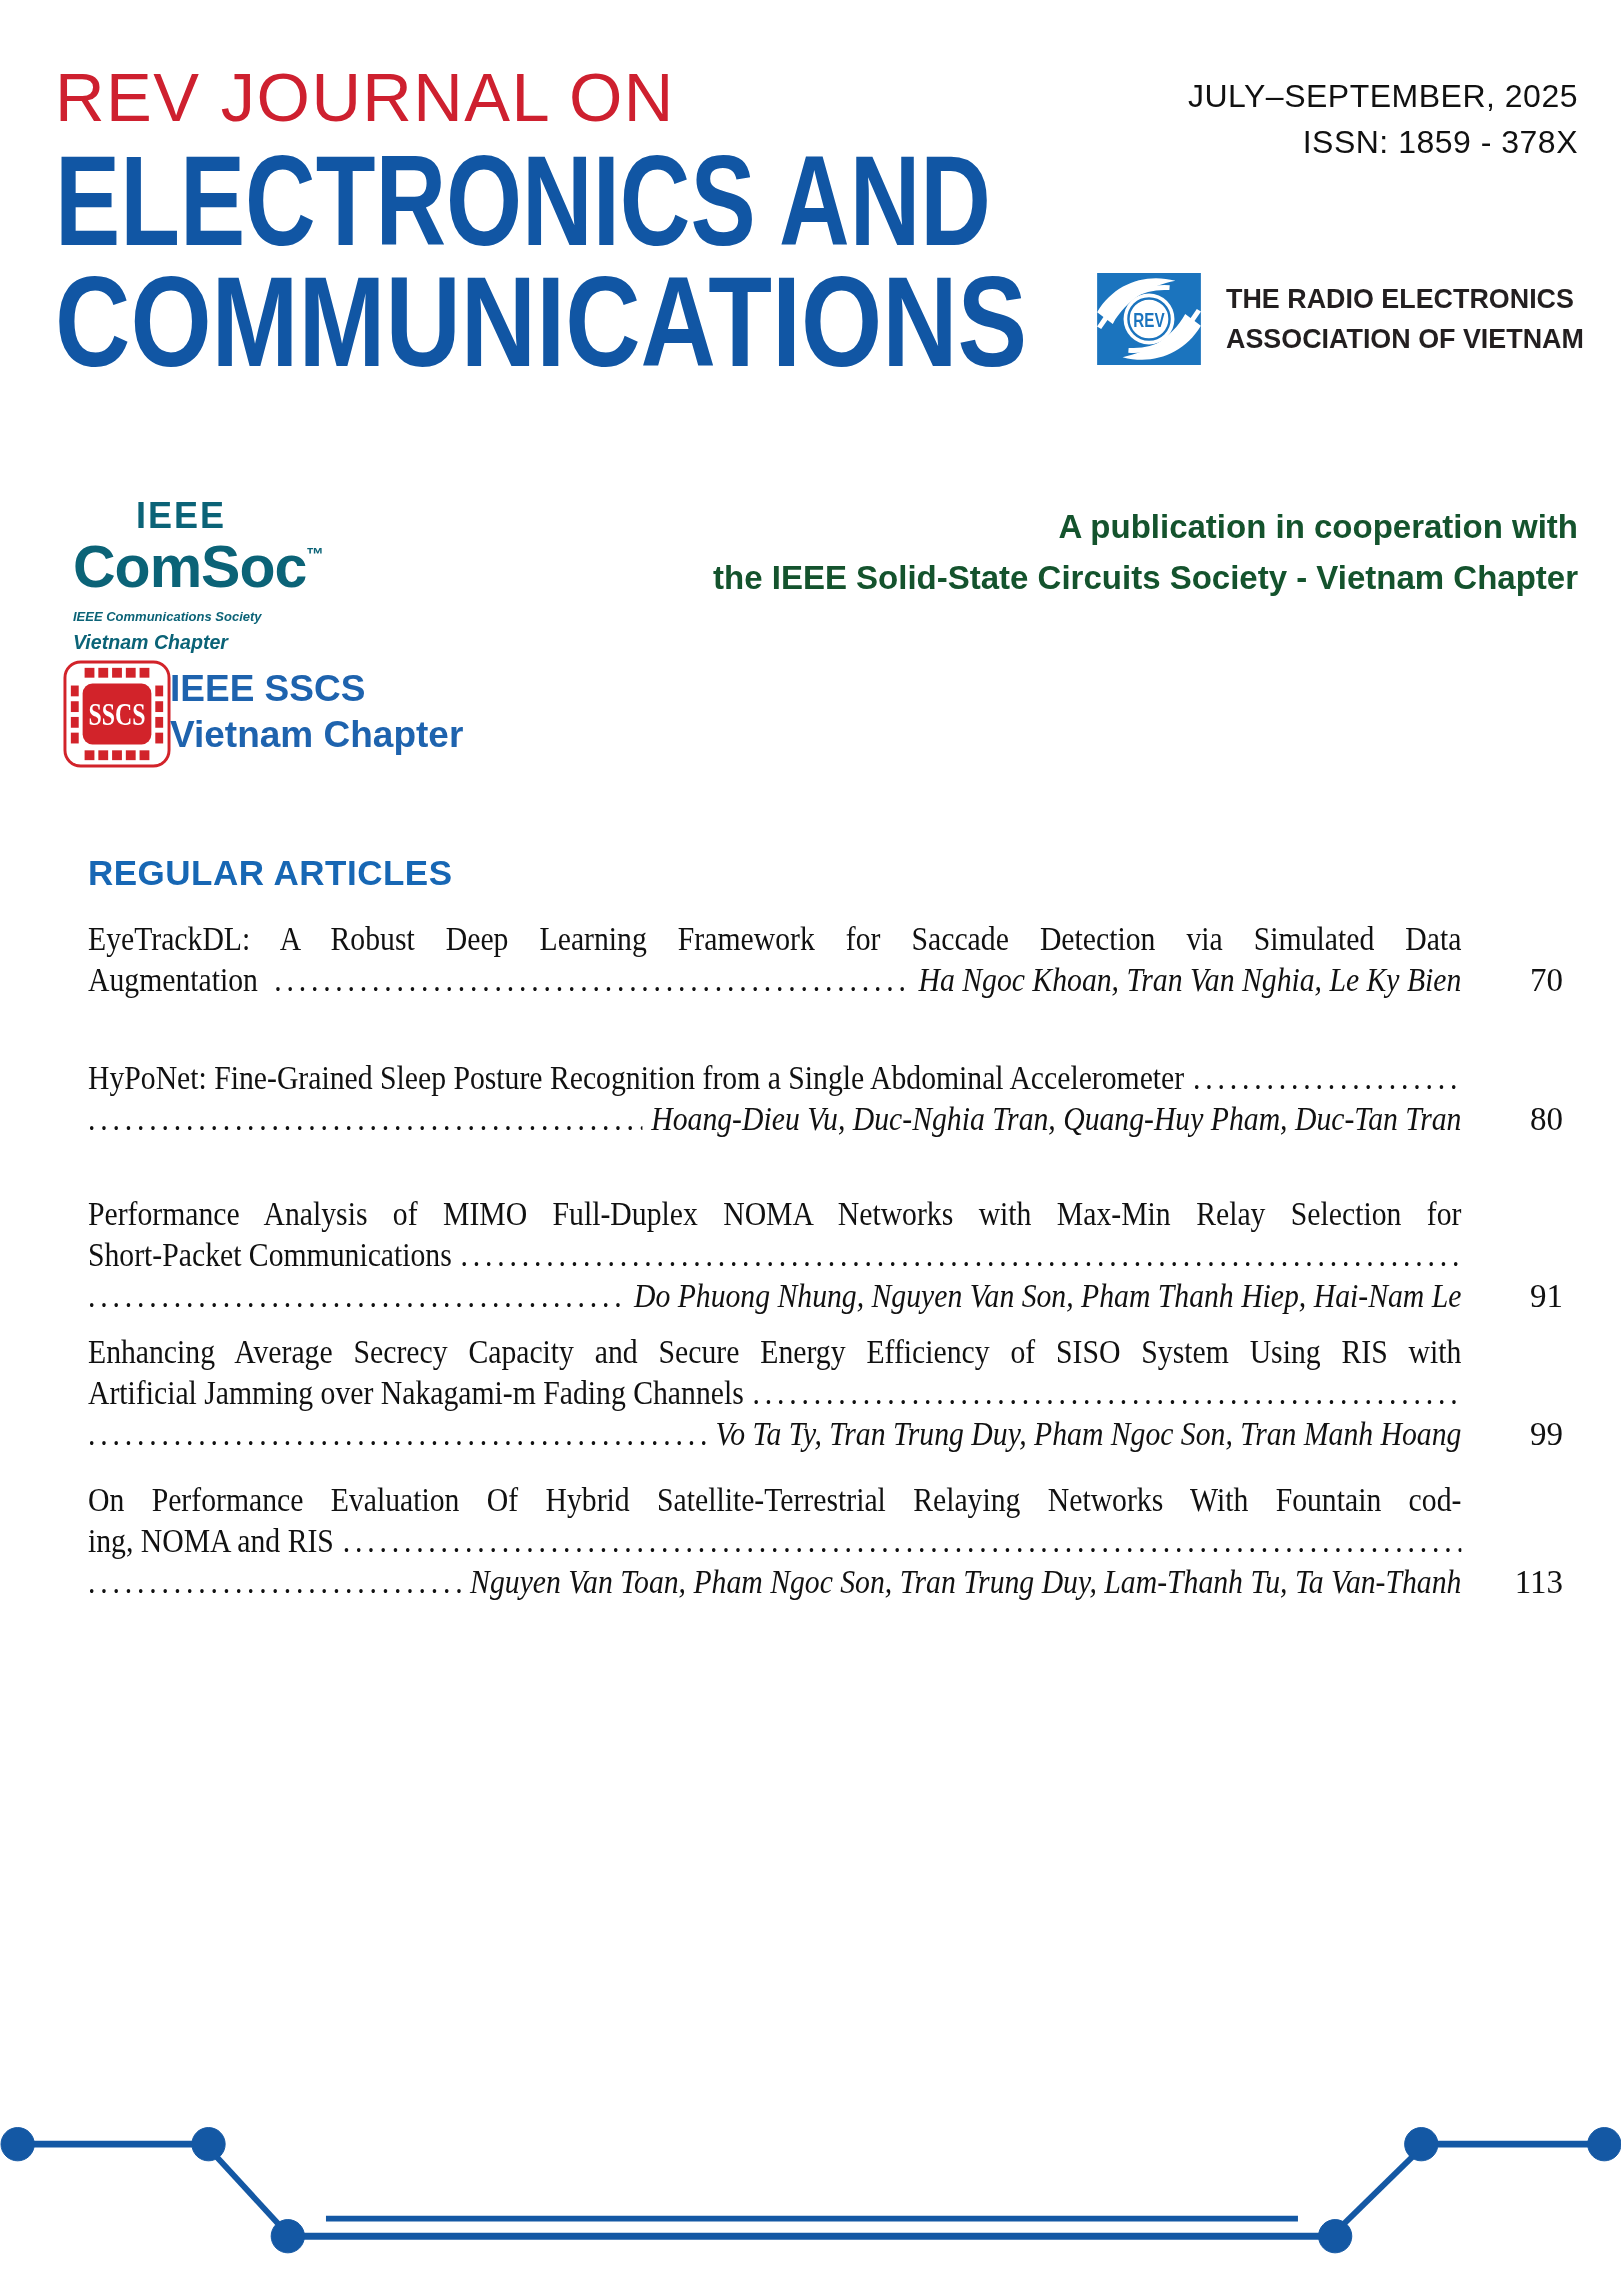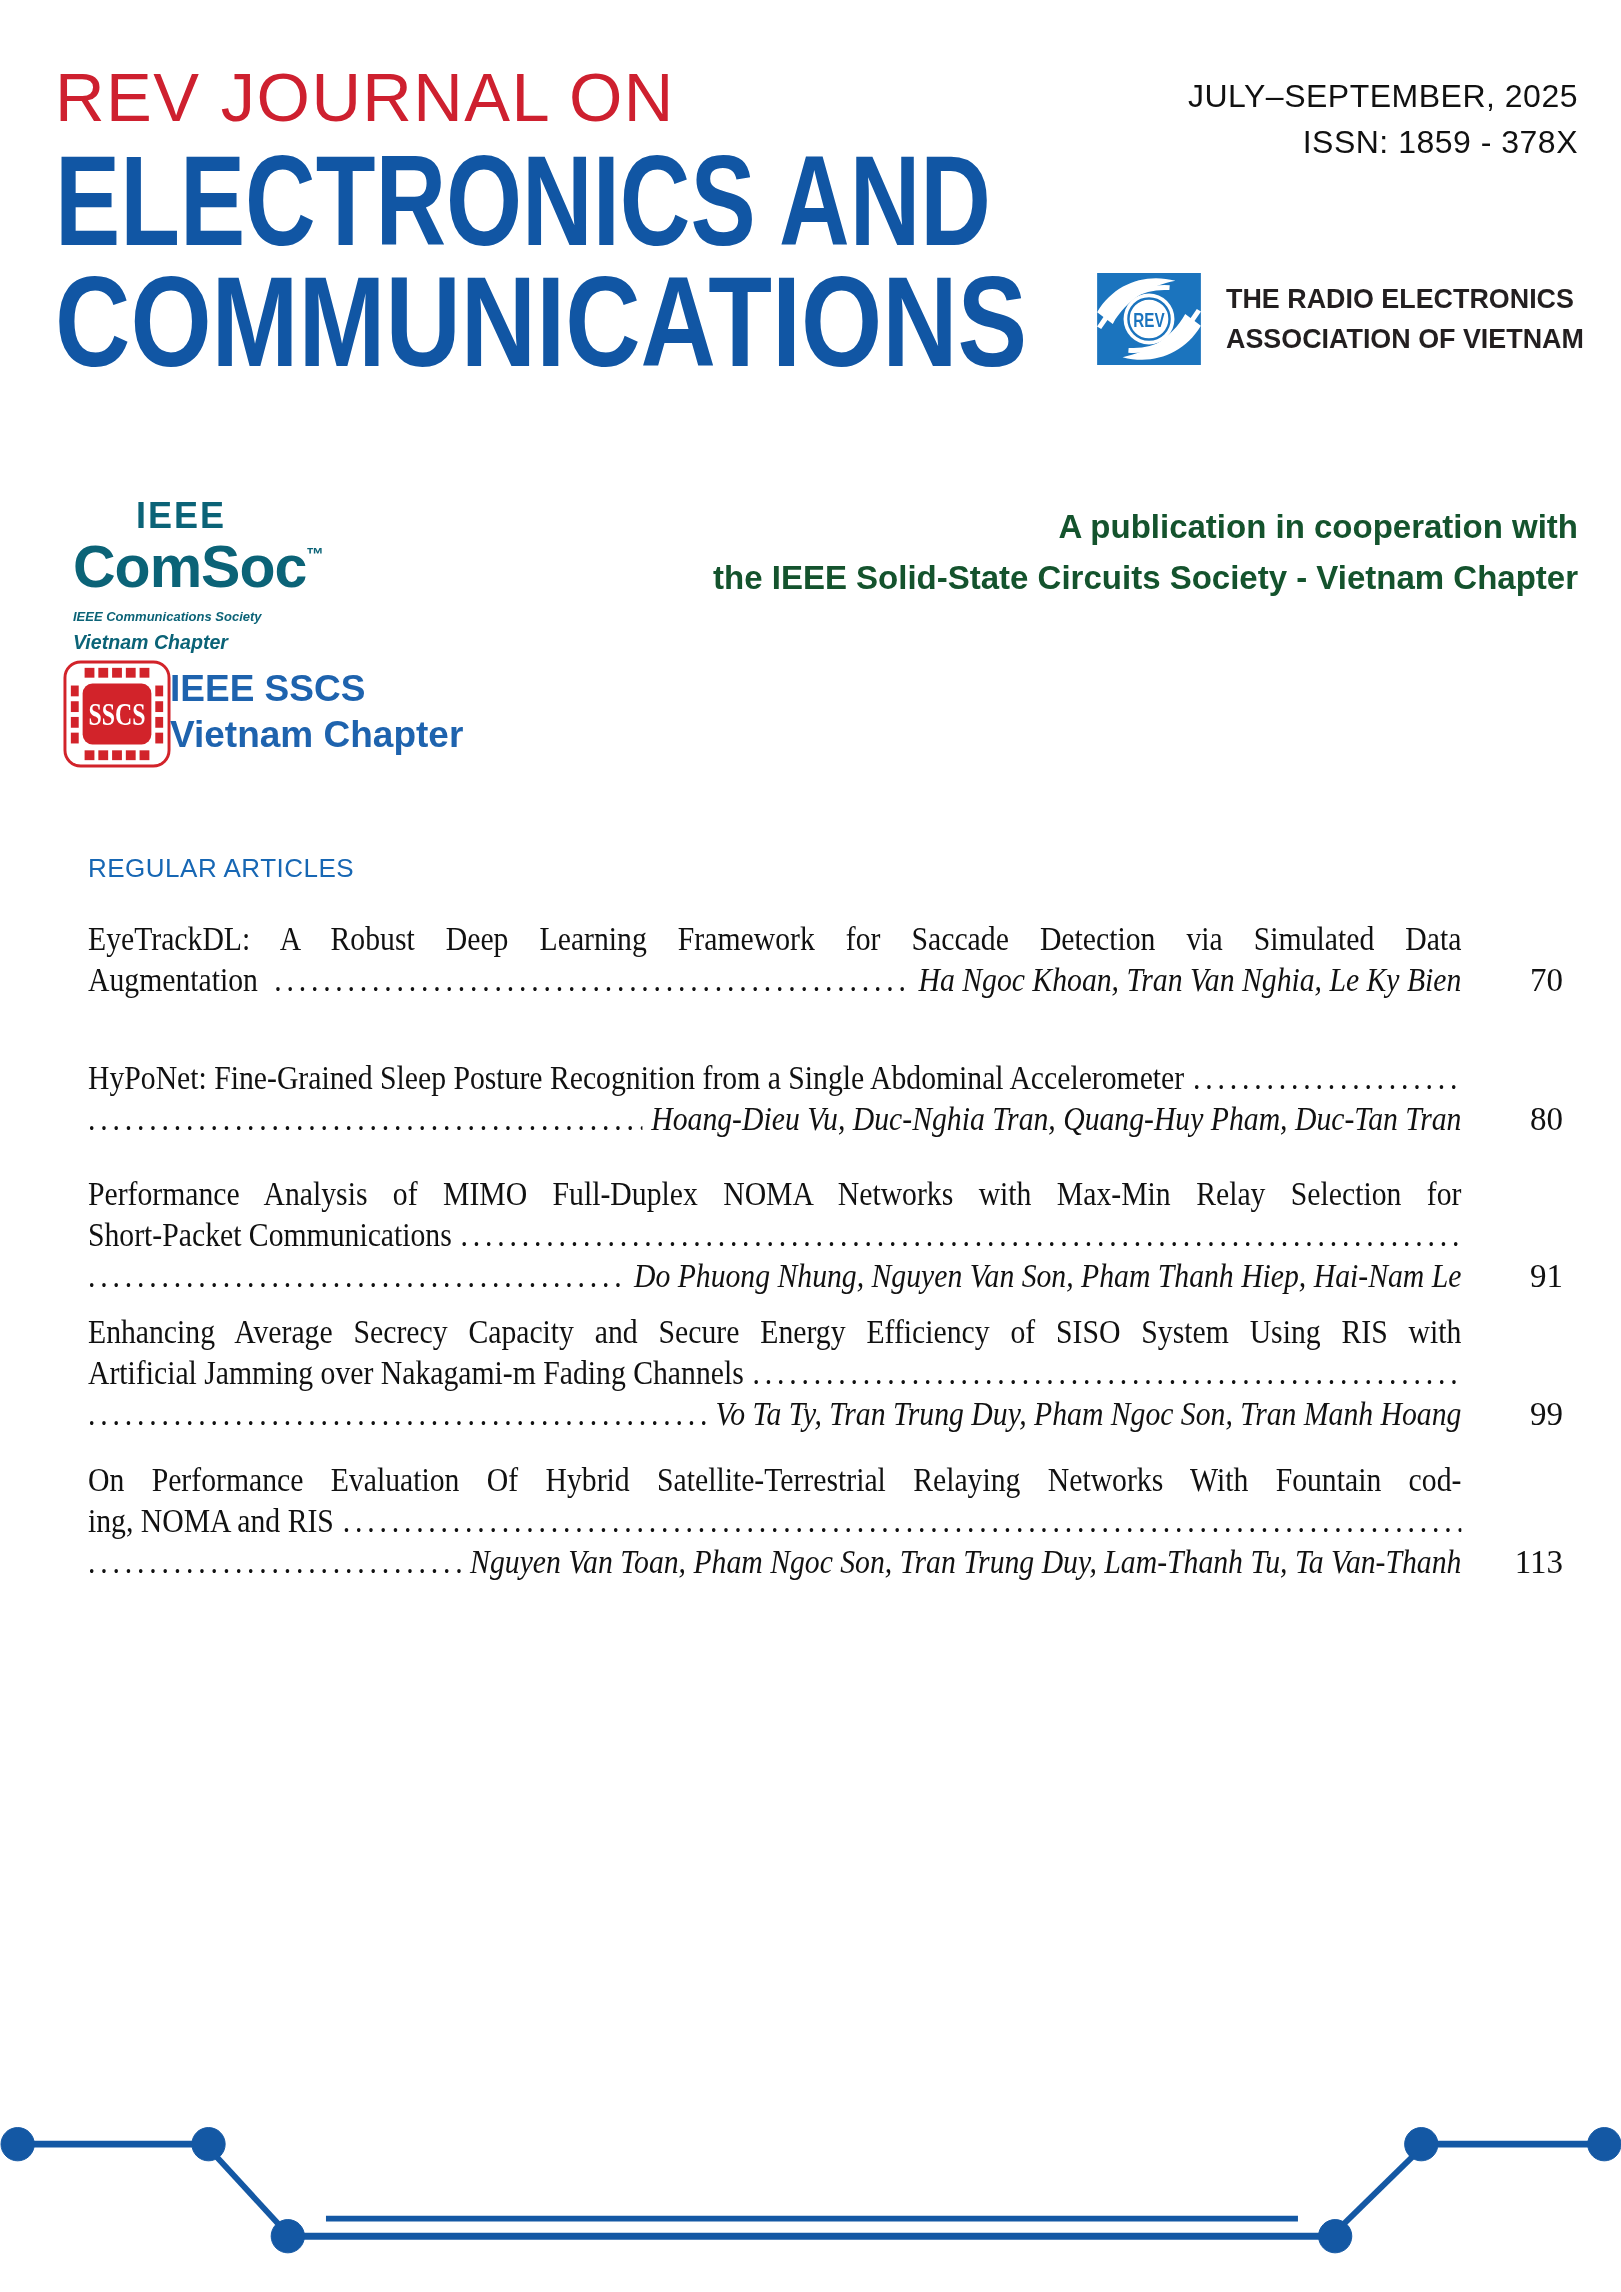--- a/index.html
+++ b/index.html
@@ -27,25 +27,25 @@
   #comsoc .sub2 { font-size:19.6px; font-weight:bold; font-style:italic; margin-top:6.9px; }
 
   
   #coop { top:501px; right:43px; text-align:right; color:#14532d; font-weight:bold; font-size:33px; line-height:51px; }
 
   
   #sscs-logo { left:63px; top:659px; }
   #sscs-text { left:170px; top:666px; color:#1e63ae; font-weight:bold; font-size:37px; line-height:46px; }
 
   
-  #regular-articles { left:88px; top:853px; color:#1767b4; font-weight:normal; font-size:26px; letter-spacing:0.5px; }
+  #regular-articles { left:88px; top:853px; color:#1767b4; font-weight:bold; font-size:35px; letter-spacing:0.5px; }
   #toc { left:88px; top:919px; width:1475px; font-family:"Liberation Serif", serif; font-size:33px; color:#111; }
   .toc-entry { position:relative; width:1475px; }
   .toc-entry:nth-child(1){ margin-bottom:57px; }
-  .toc-entry:nth-child(2){ margin-bottom:34px; }
+  .toc-entry:nth-child(2){ margin-bottom:54px; }
   .toc-entry:nth-child(3){ margin-bottom:15px; }
   .toc-entry:nth-child(4){ margin-bottom:24.5px; }
   .entry-lines { width:1526px; transform:scaleX(.9); transform-origin:0 0; }
   .line { display:flex; align-items:baseline; line-height:41px; }
   .line.justify { display:block; text-align:justify; text-align-last:justify; }
   .pre { white-space:pre; margin-right:9.8px; }
   .leader { flex:1 1 auto; overflow:hidden; white-space:nowrap; word-spacing:-2.9px; }
   .authors { white-space:pre; font-style:italic; padding-left:9.8px; }
   .entry-page { position:absolute; right:0; bottom:0; line-height:41px; font-size:33px; }
 

